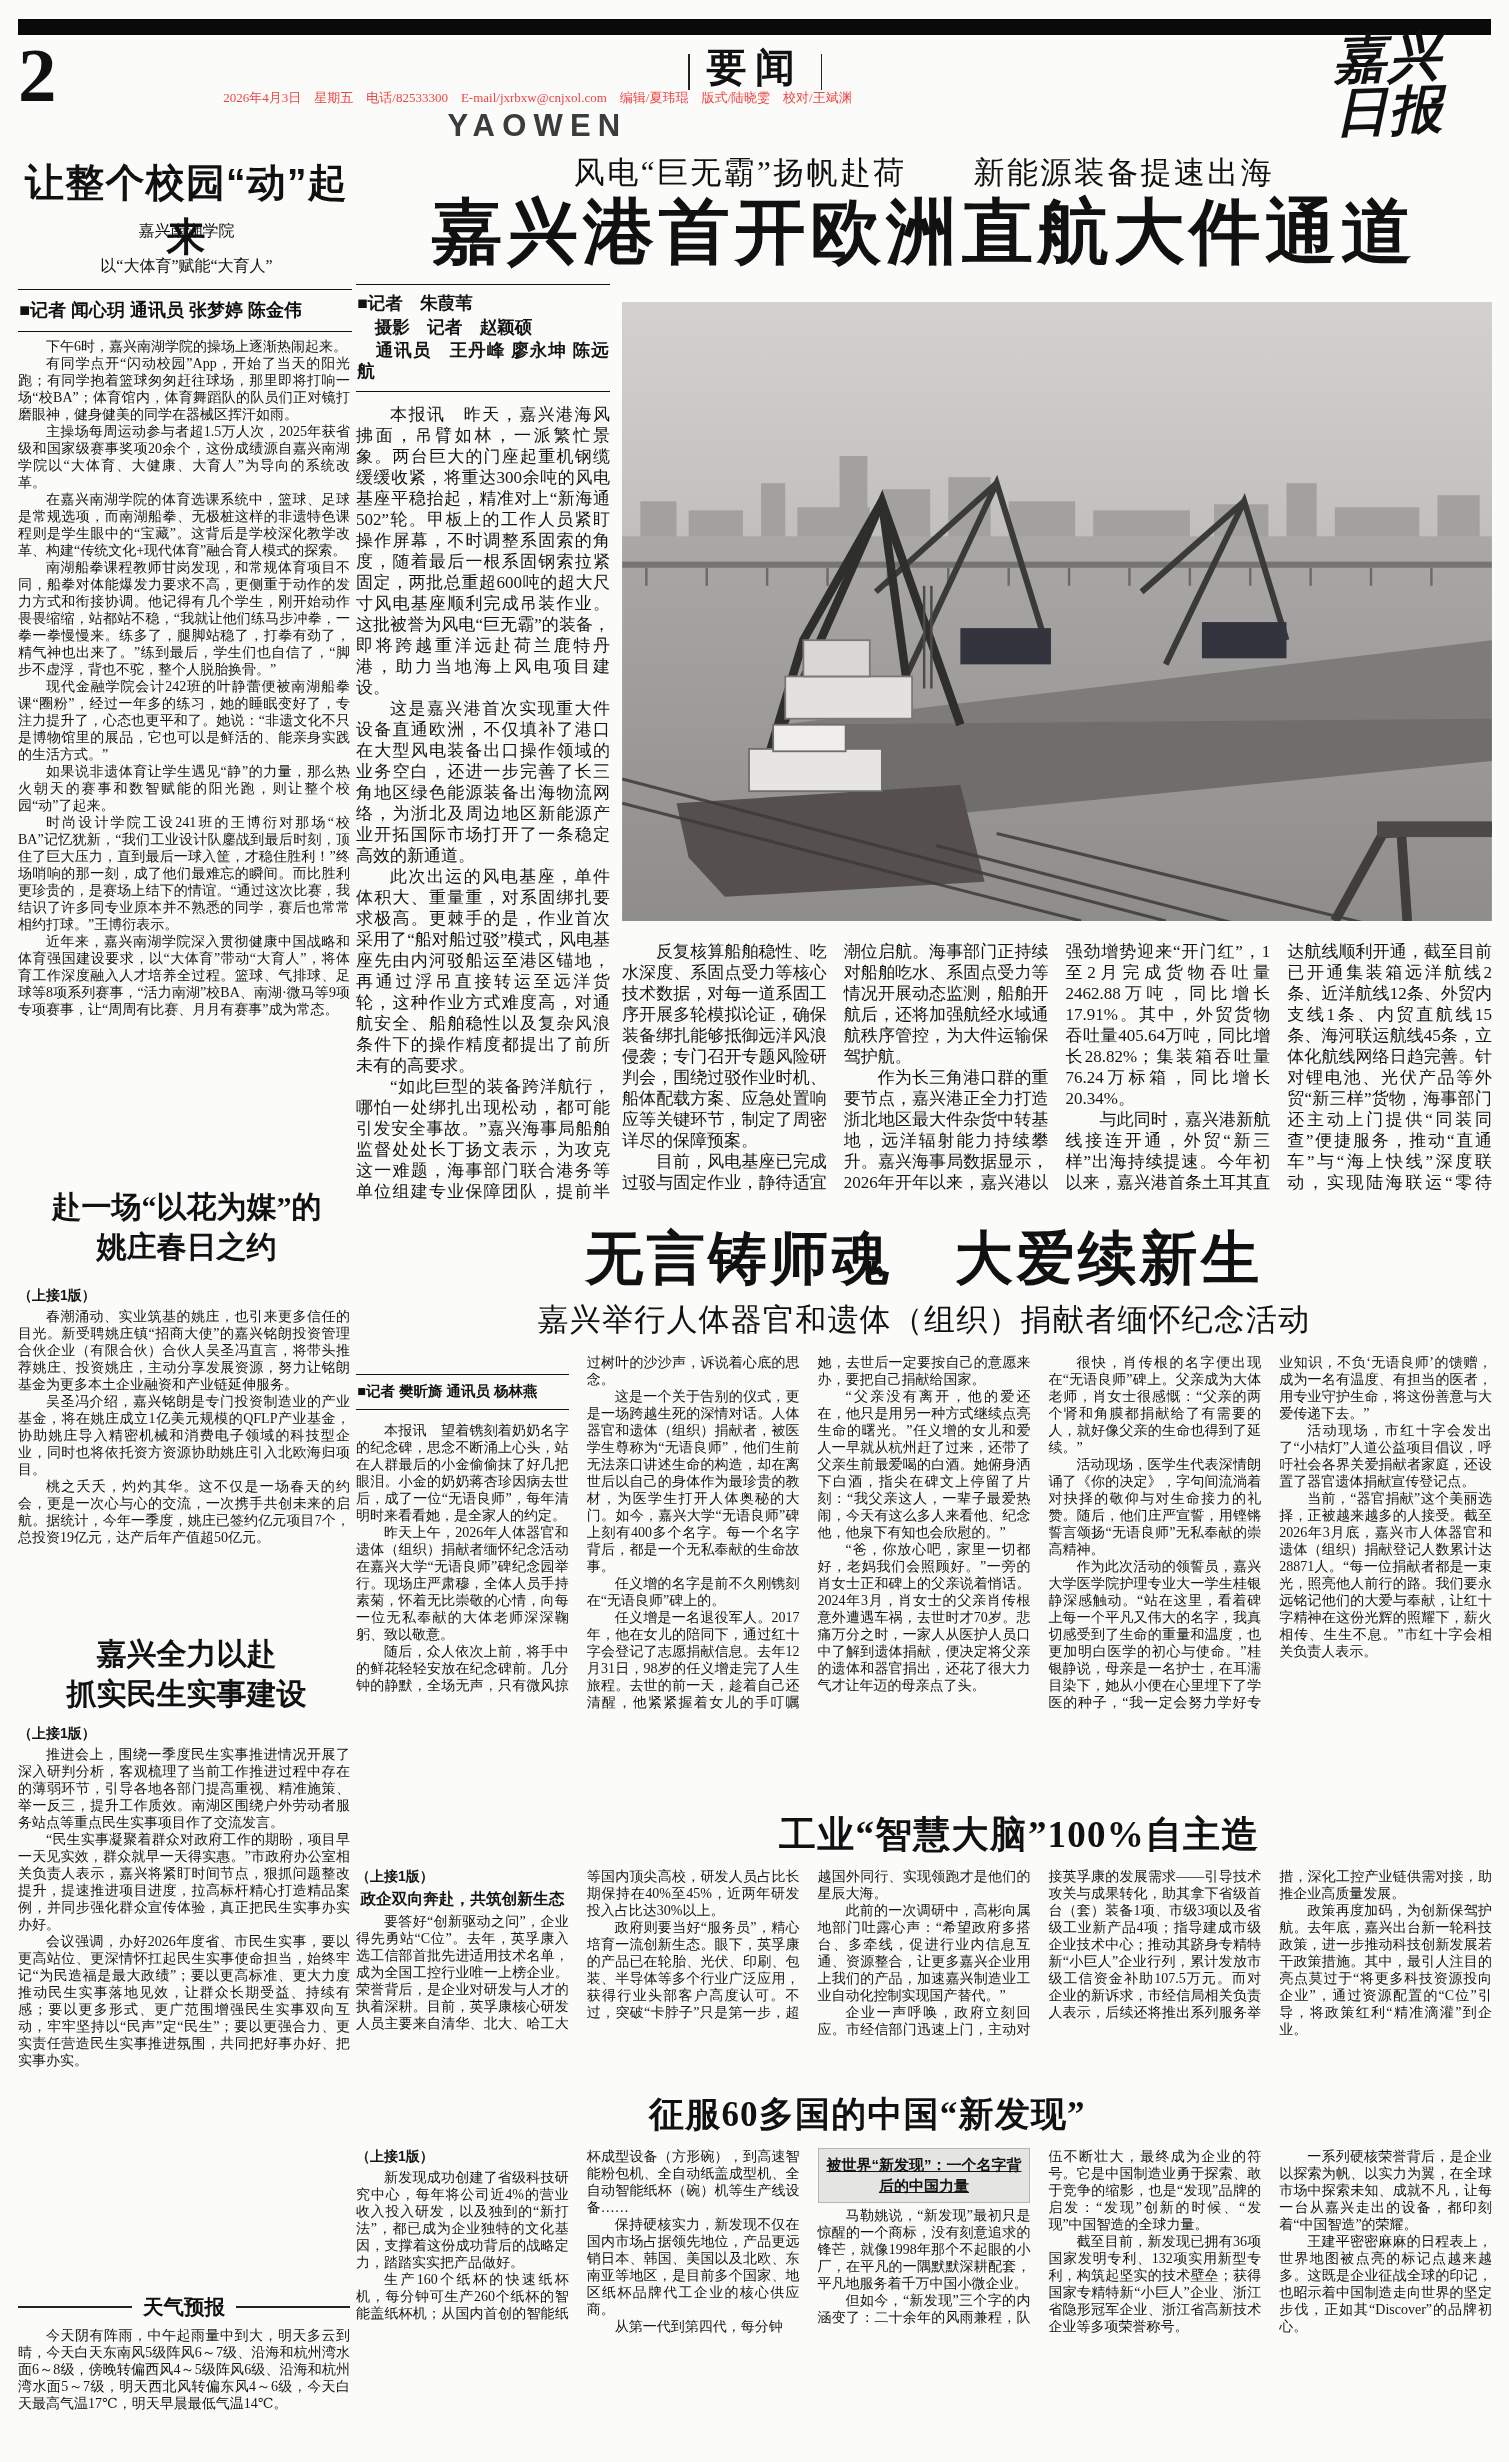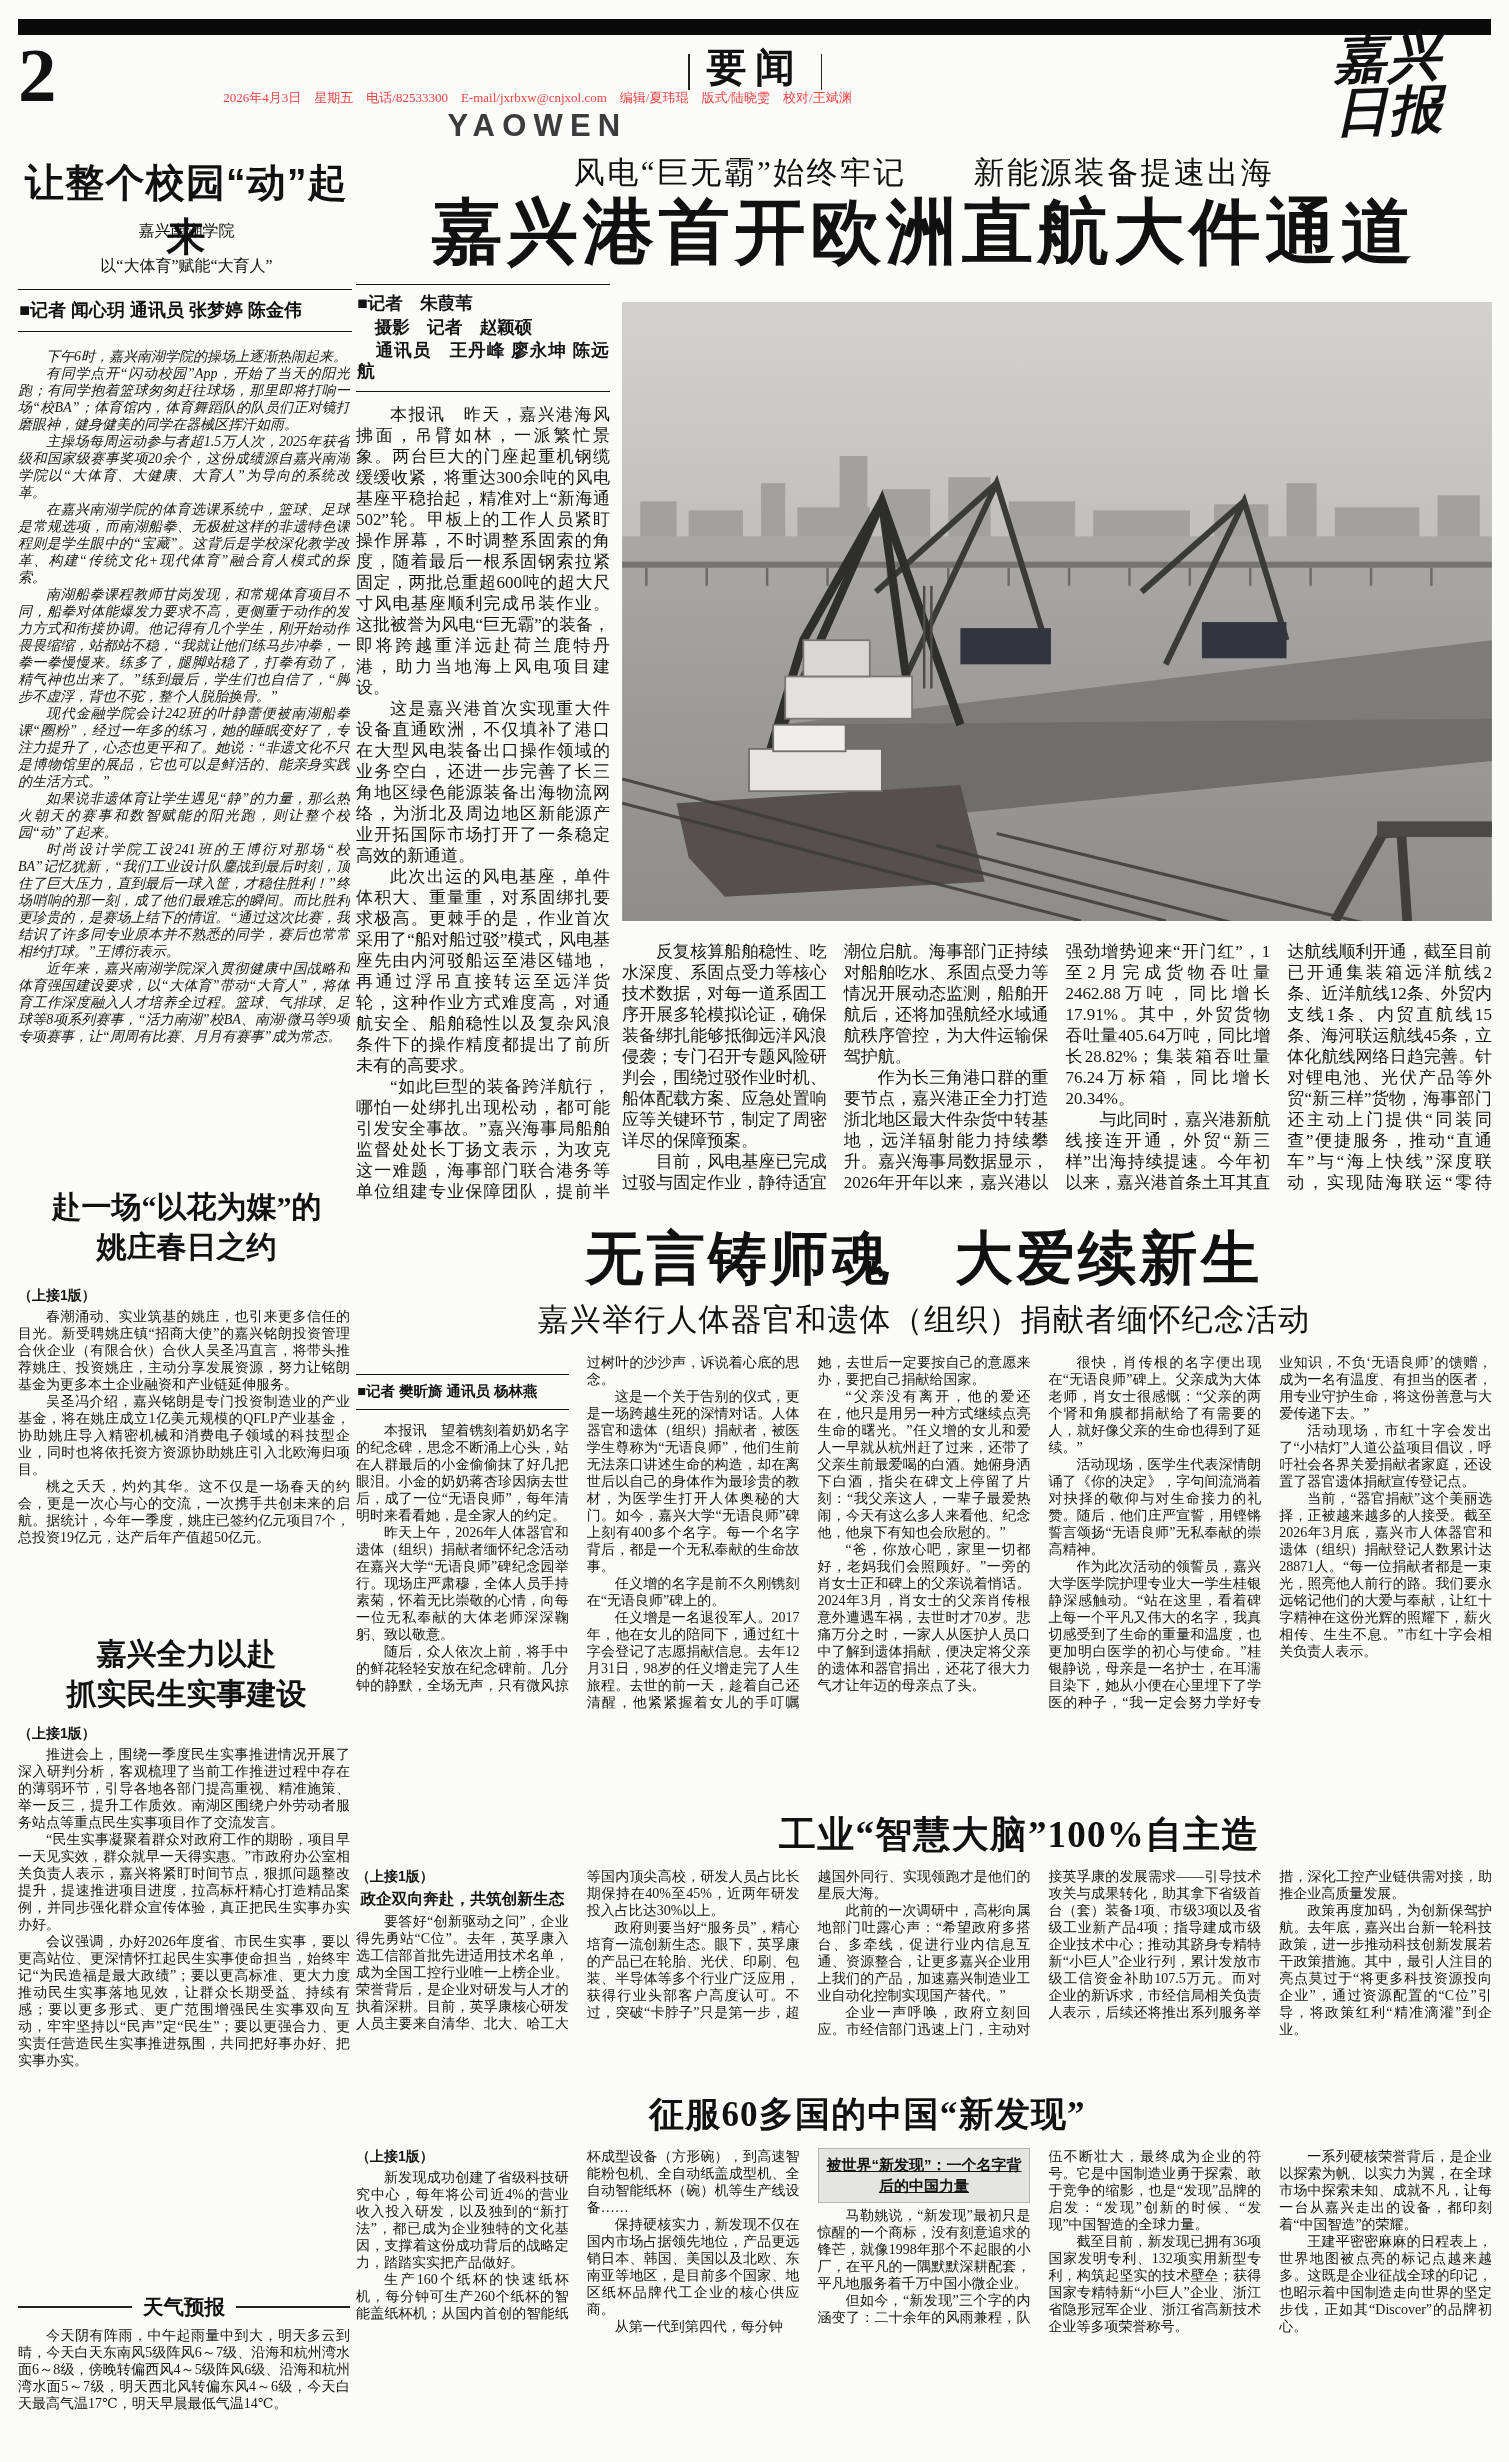--- a/index.html
+++ b/index.html
@@ -23,21 +23,21 @@
   .body-text p{margin:0;text-indent:2em;}
   .big-body{font-size:17px;line-height:21px;}
   .cont-line{font-family:"Liberation Sans","DejaVu Sans",sans-serif;font-weight:bold;text-indent:0 !important;margin-bottom:3.6px !important;}
   .byline-box{border-top:1.2px solid #111;border-bottom:1.2px solid #111;padding:6px 1.2px;margin-bottom:12px;
     font-family:"Liberation Sans","DejaVu Sans",sans-serif;font-weight:bold;break-inside:avoid;}
   .byline-box div{margin:2.4px 0;}
   
   .a1-title{left:22px;top:156px;width:329px;font-size:39px;font-weight:bold;letter-spacing:1.2px;text-align:center;}
   .a1-sub{left:22px;top:213px;width:329px;font-size:16px;line-height:35px;text-align:center;}
   .a1-byline{left:18px;top:289px;width:332px;font-size:18px;}
-  .a1-body{left:18px;top:348px;width:332px;height:816px;font-style:italic;}
+  .a1-body{left:18px;top:338px;width:332px;height:816px;}
   .a2-title{left:22px;top:1187px;width:329px;font-size:30px;line-height:40px;text-align:center;font-weight:600;}
   .a2-body{left:18px;top:1287px;width:332px;height:314px;}
   .a3-title{left:22px;top:1634px;width:329px;font-size:30px;line-height:40px;text-align:center;font-weight:600;}
   .a3-body{left:18px;top:1725px;width:332px;height:513px;}
   .weather-head{left:18px;top:2293px;width:332px;display:flex;align-items:center;font-size:20.5px;font-weight:bold;}
   .weather-head .line{flex:1;height:1.2px;background:#222;}
   .weather-head .wt{padding:0 11px;}
   .weather-body{left:18px;top:2327px;width:332px;height:129px;}
   
   .kicker{left:356px;top:152px;width:1136px;font-size:31px;text-align:center;letter-spacing:2.4px;}
@@ -123,21 +123,21 @@
 
   <div class="abs weather-head hei">
     <span class="line"></span>
     <span class="wt">天气预报</span>
     <span class="line"></span>
   </div>
   <div class="abs weather-body body-text">
     <p>今天阴有阵雨，中午起雨量中到大，明天多云到晴，今天白天东南风5级阵风6～7级、沿海和杭州湾水面6～8级，傍晚转偏西风4～5级阵风6级、沿海和杭州湾水面5～7级，明天西北风转偏东风4～6级，今天白天最高气温17℃，明天早晨最低气温14℃。</p>
   </div>
 
-  <div class="abs kicker">风电“巨无霸”始终牢记　　新能源装备提速出海</div>
+  <div class="abs kicker">风电“巨无霸”扬帆赴荷　　新能源装备提速出海</div>
   <div class="abs headline hei">嘉兴港首开欧洲直航大件通道</div>
 
   <div class="abs port-col1 body-text big-body">
     <div class="byline-box port-byline">
       <div>■记者　朱葭苇</div>
       <div>　摄影　记者　赵颖硕</div>
       <div>　通讯员　王丹峰 廖永坤 陈远航</div>
     </div>
     <div>
         <p>本报讯　昨天，嘉兴港海风拂面，吊臂如林，一派繁忙景象。两台巨大的门座起重机钢缆缓缓收紧，将重达300余吨的风电基座平稳抬起，精准对上“新海通502”轮。甲板上的工作人员紧盯操作屏幕，不时调整系固索的角度，随着最后一根系固钢索拉紧固定，两批总重超600吨的超大尺寸风电基座顺利完成吊装作业。这批被誉为风电“巨无霸”的装备，即将跨越重洋远赴荷兰鹿特丹港，助力当地海上风电项目建设。</p>

